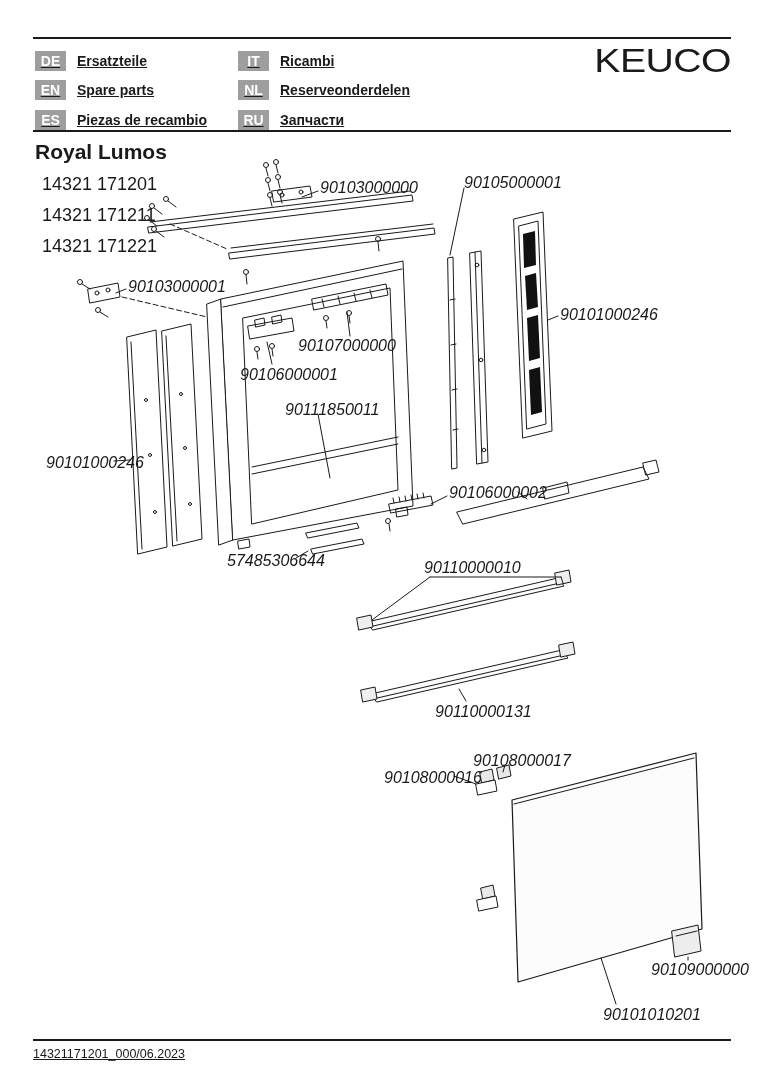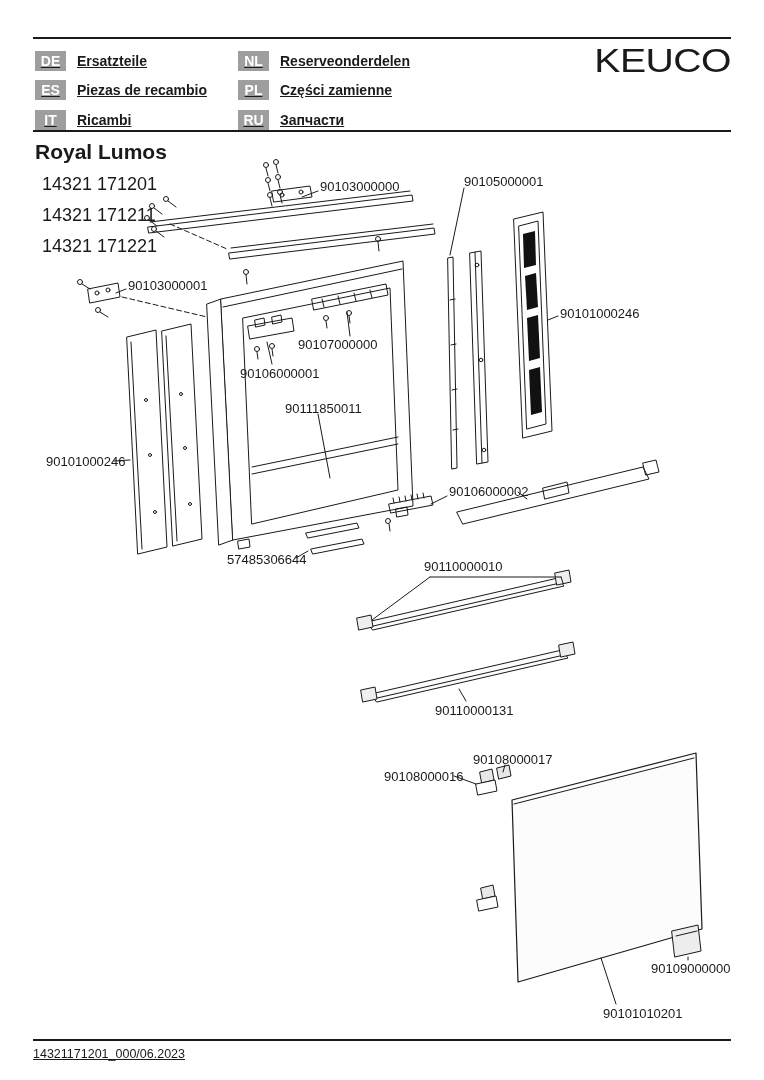--- a/index.html
+++ b/index.html
@@ -36,50 +36,50 @@
     font-size:37px; font-weight:400; letter-spacing:-0.5px;
     transform:scale(1.06,0.92); transform-origin:right top;
   }
 
   .product-name { position:absolute; left:35px; top:140px; font-weight:bold; font-size:21px; }
   .models { position:absolute; left:42px; top:161px; font-size:18px; line-height:15.5px; white-space:pre-line; }
 
   .diagram { position:absolute; left:0; top:0; width:764px; height:1080px; }
 
   .part-label {
-    position:absolute; font-size:13px; white-space:nowrap; color:#1a1a1a;
+    position:absolute; font-size:16px; white-space:nowrap; color:#1a1a1a;font-style:italic;
   }
 
   .footer-text { position:absolute; left:33px; top:1047px; font-size:12.5px;text-decoration:underline; }
 </style>
 </head>
 <body>
 
 <div class="rule rule-top"></div>
 
 <div class="lang-grid">
   <div class="lang-item">
     <span class="badge">DE</span>
     <span class="lang-label">Ersatzteile</span>
   </div>
   <div class="lang-item">
+    <span class="badge">EN</span>
+    <span class="lang-label">Spare parts</span>
+  </div>
+  <div class="lang-item">
     <span class="badge">ES</span>
     <span class="lang-label">Piezas de recambio</span>
   </div>
   <div class="lang-item">
     <span class="badge">IT</span>
     <span class="lang-label">Ricambi</span>
   </div>
   <div class="lang-item">
     <span class="badge">NL</span>
     <span class="lang-label">Reserveonderdelen</span>
-  </div>
-  <div class="lang-item">
-    <span class="badge">PL</span>
-    <span class="lang-label">Części zamienne</span>
   </div>
   <div class="lang-item">
     <span class="badge">RU</span>
     <span class="lang-label">Запчасти</span>
   </div>
 </div>
 
 <div class="logo">KEUCO</div>
 
 <div class="rule rule-header"></div>

